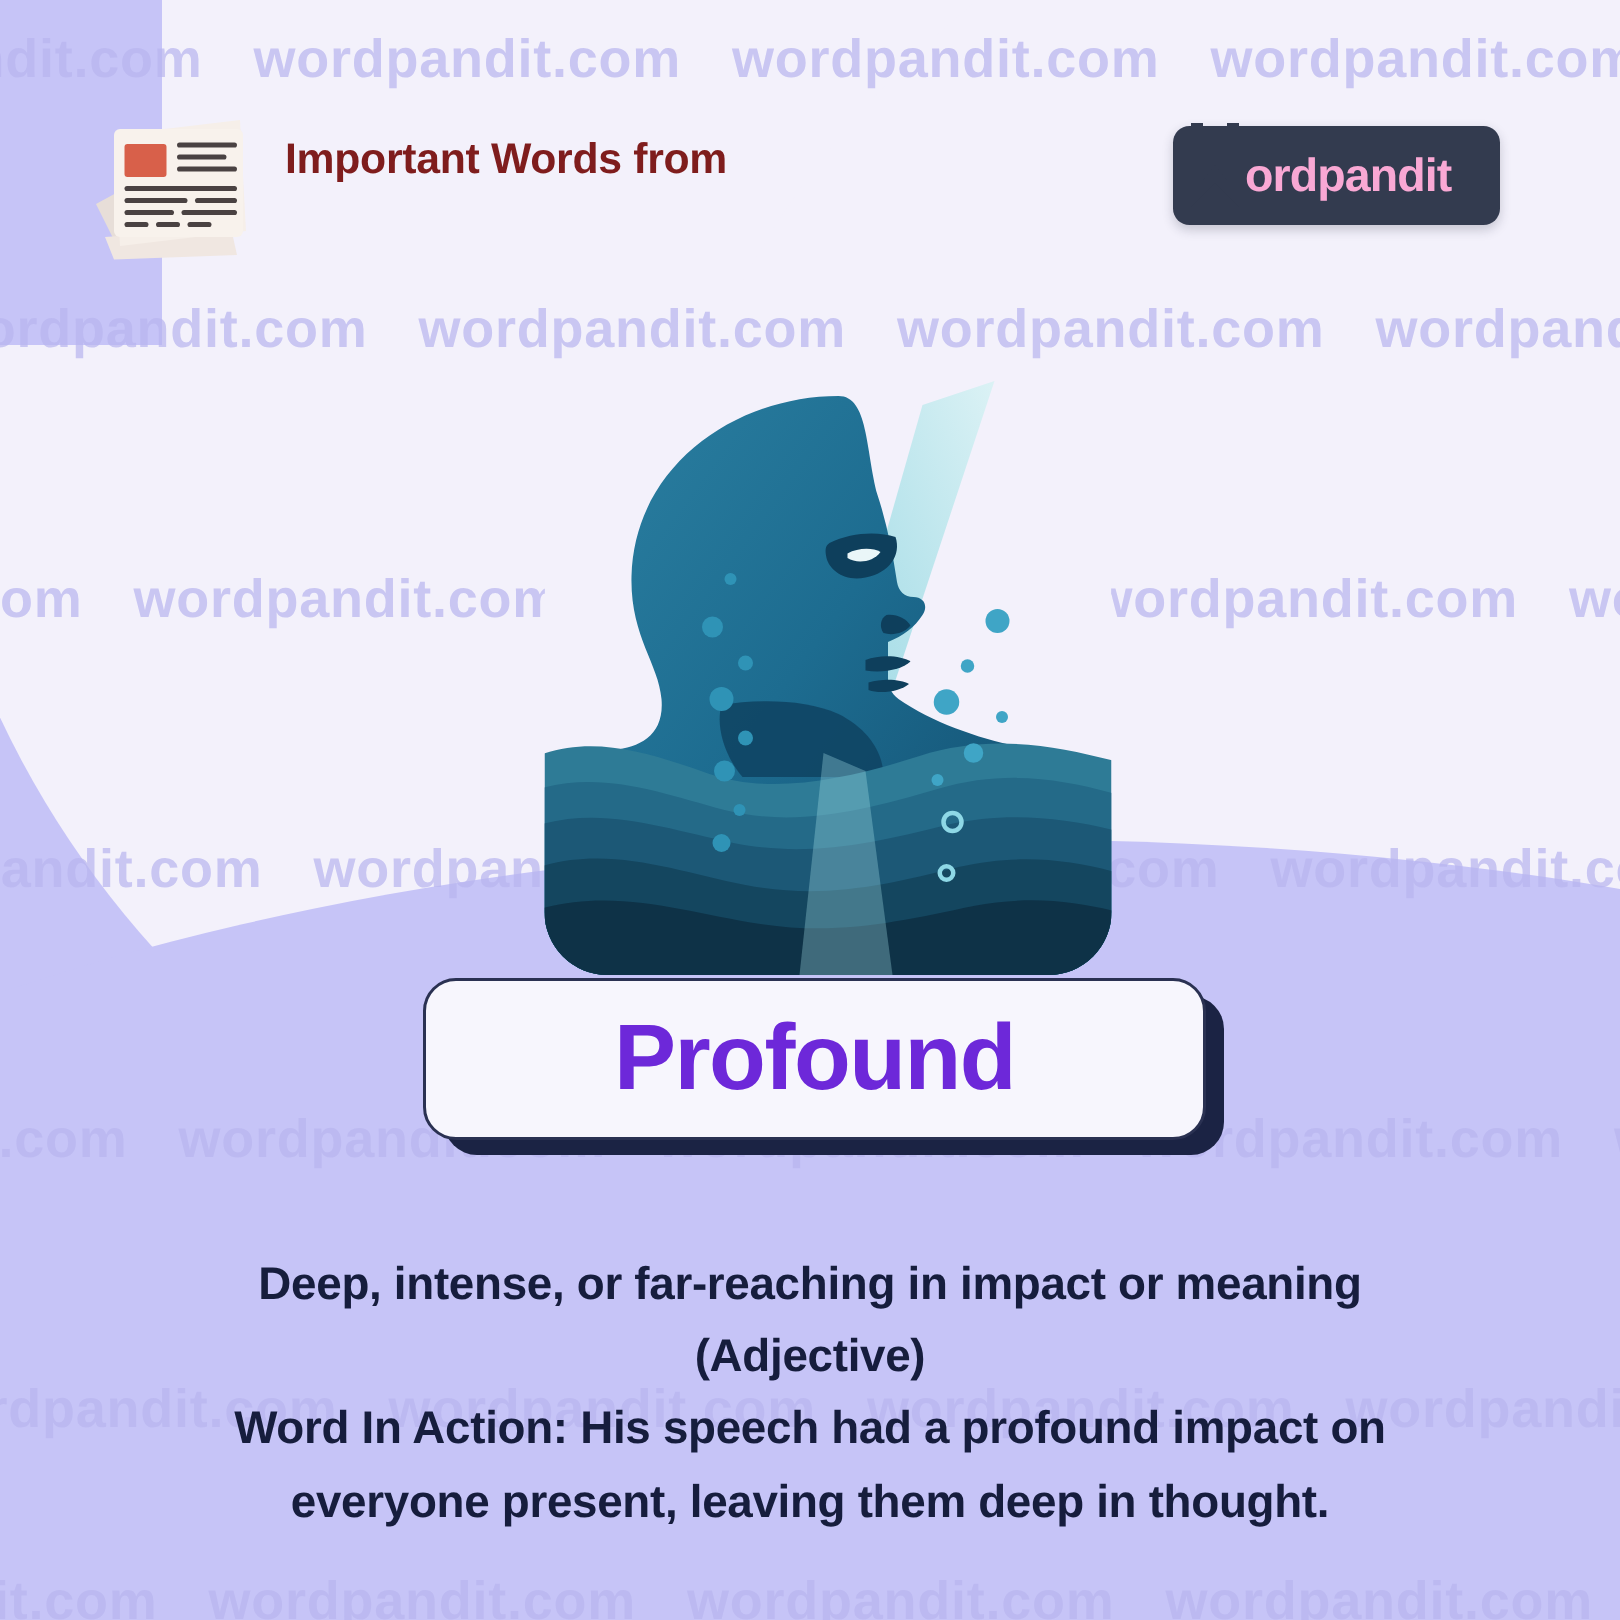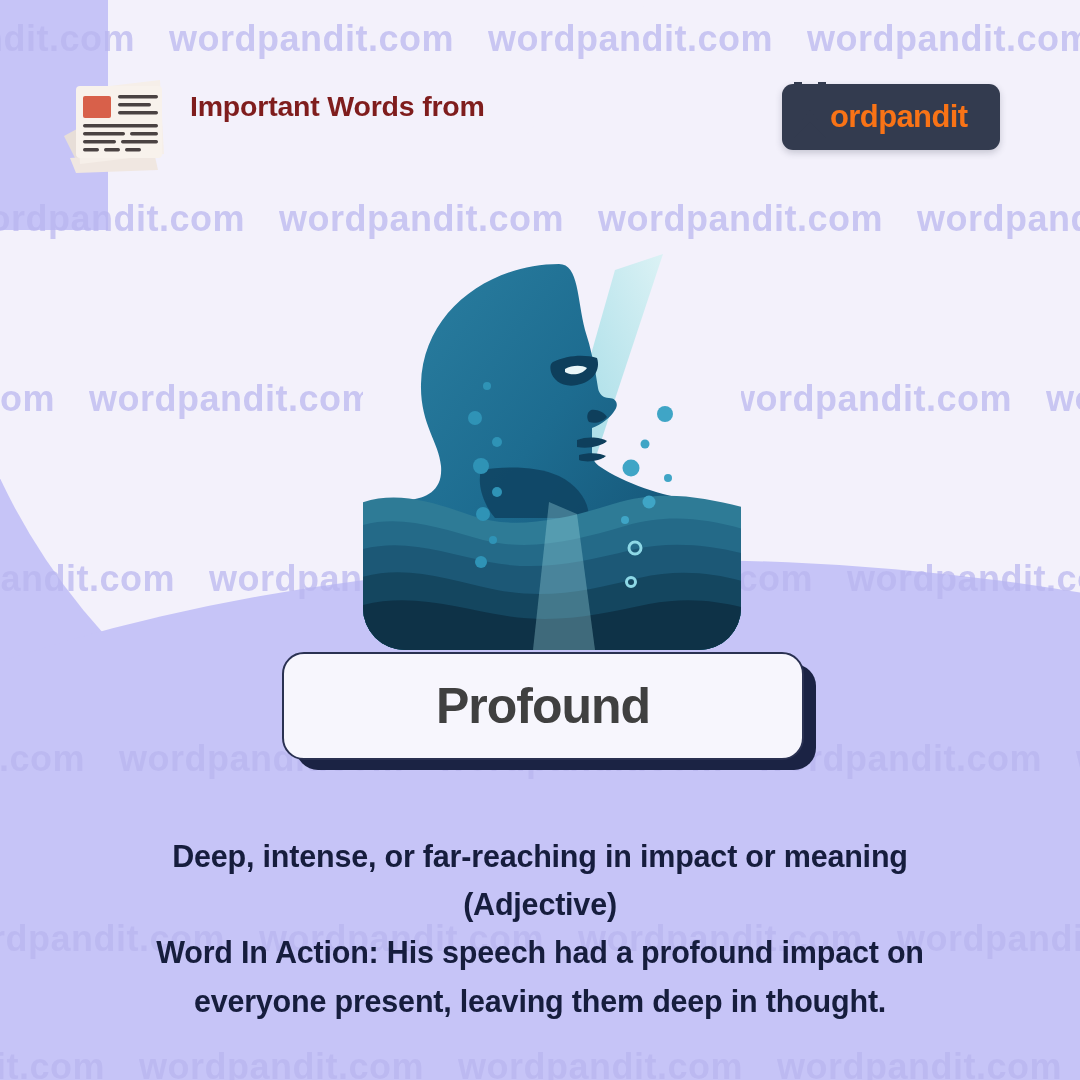--- a/index.html
+++ b/index.html
@@ -118,21 +118,21 @@
     box-shadow: 0 3px 7px rgba(40,45,70,.22);
   }
   .logo-mark {
     position: absolute;
     left: 6px;
     top: -4px;
     width: 44px;
     height: 64px;
   }
   .logo-text {
-    color: #f97316;
+    color: #f9a8d4;
     font-size: 31px;
     font-weight: 700;
     letter-spacing: -0.6px;
     margin-left: 48px;
     margin-right: 20px;
   }
 
   
   .illustration {
     position: absolute;
@@ -167,22 +167,22 @@
     width: 518px;
     height: 104px;
     background: #f7f6fd;
     border: 2px solid #2a3152;
     border-radius: 22px;
     display: flex;
     align-items: center;
     justify-content: center;
   }
   .word-text {
-    color: #404040;
-    font-size: 50px;
+    color: #6d28d9;
+    font-size: 62px;
     font-weight: 700;
     letter-spacing: -1px;
     line-height: 1;
   }
 
   
   .definition {
     position: absolute;
     left: 0;
     top: 808px;

